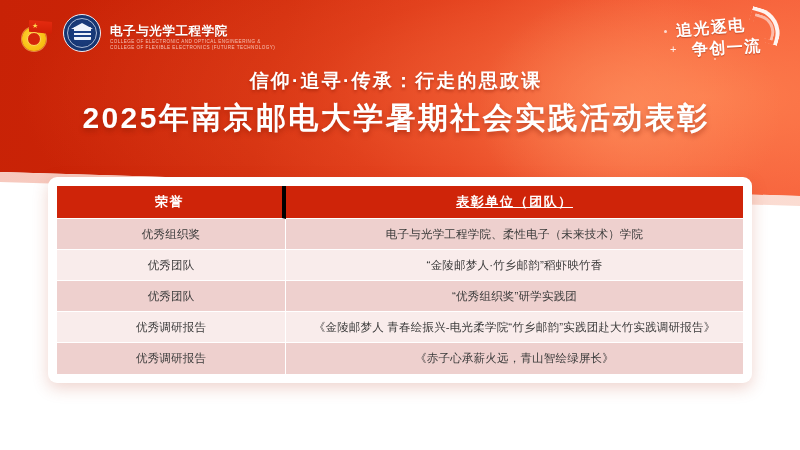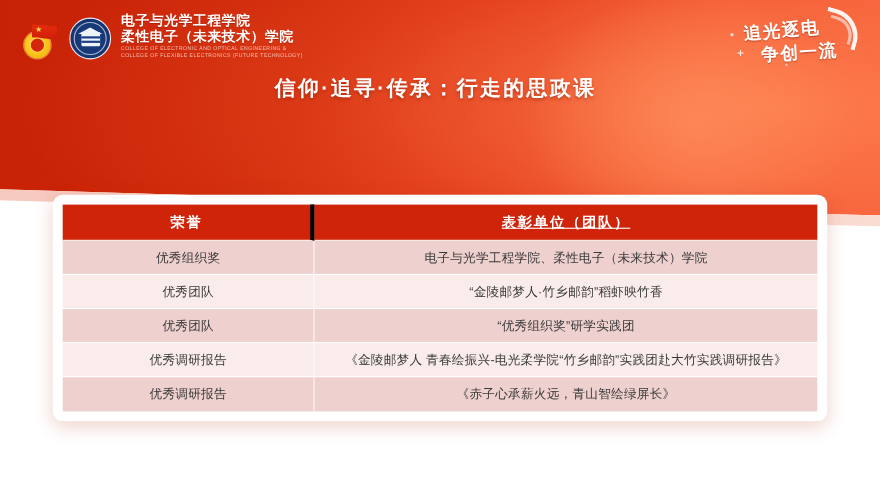--- a/index.html
+++ b/index.html
@@ -276,40 +276,40 @@
       </div>
 
       <div class="npu-emblem">
         <div class="ring"></div>
         <div class="cap"></div>
         <div class="book"></div>
       </div>
 
       <div class="college-names">
         <div class="cn-line">电子与光学工程学院</div>
-        <div class="cn-line">柔性电子（未来技术）学院</div>
         <div class="en-line">COLLEGE OF ELECTRONIC AND OPTICAL ENGINEERING  &amp;</div>
         <div class="en-line">COLLEGE OF FLEXIBLE ELECTRONICS (FUTURE TECHNOLOGY)</div>
       </div>
 
     </div>
   </div>
 
   <div class="slogan">
     <div class="swoosh"></div>
     <div class="swoosh2"></div>
     <div class="dot-a"></div>
     <div class="dot-b"></div>
     <div class="plus">+</div>
     <div class="sl-a">追光逐电</div>
     <div class="sl-b">争创一流</div>
   </div>
 
   <div class="titles">
     <div class="title-sub">信仰·追寻·传承：行走的思政课</div>
+    <div class="title-main">2025年南京邮电大学暑期社会实践活动表彰</div>
   </div>
 
   <div class="card">
     <table class="honors">
       <colgroup>
         <col class="col-honor">
         <col>
       </colgroup>
       <thead>
         <tr>

